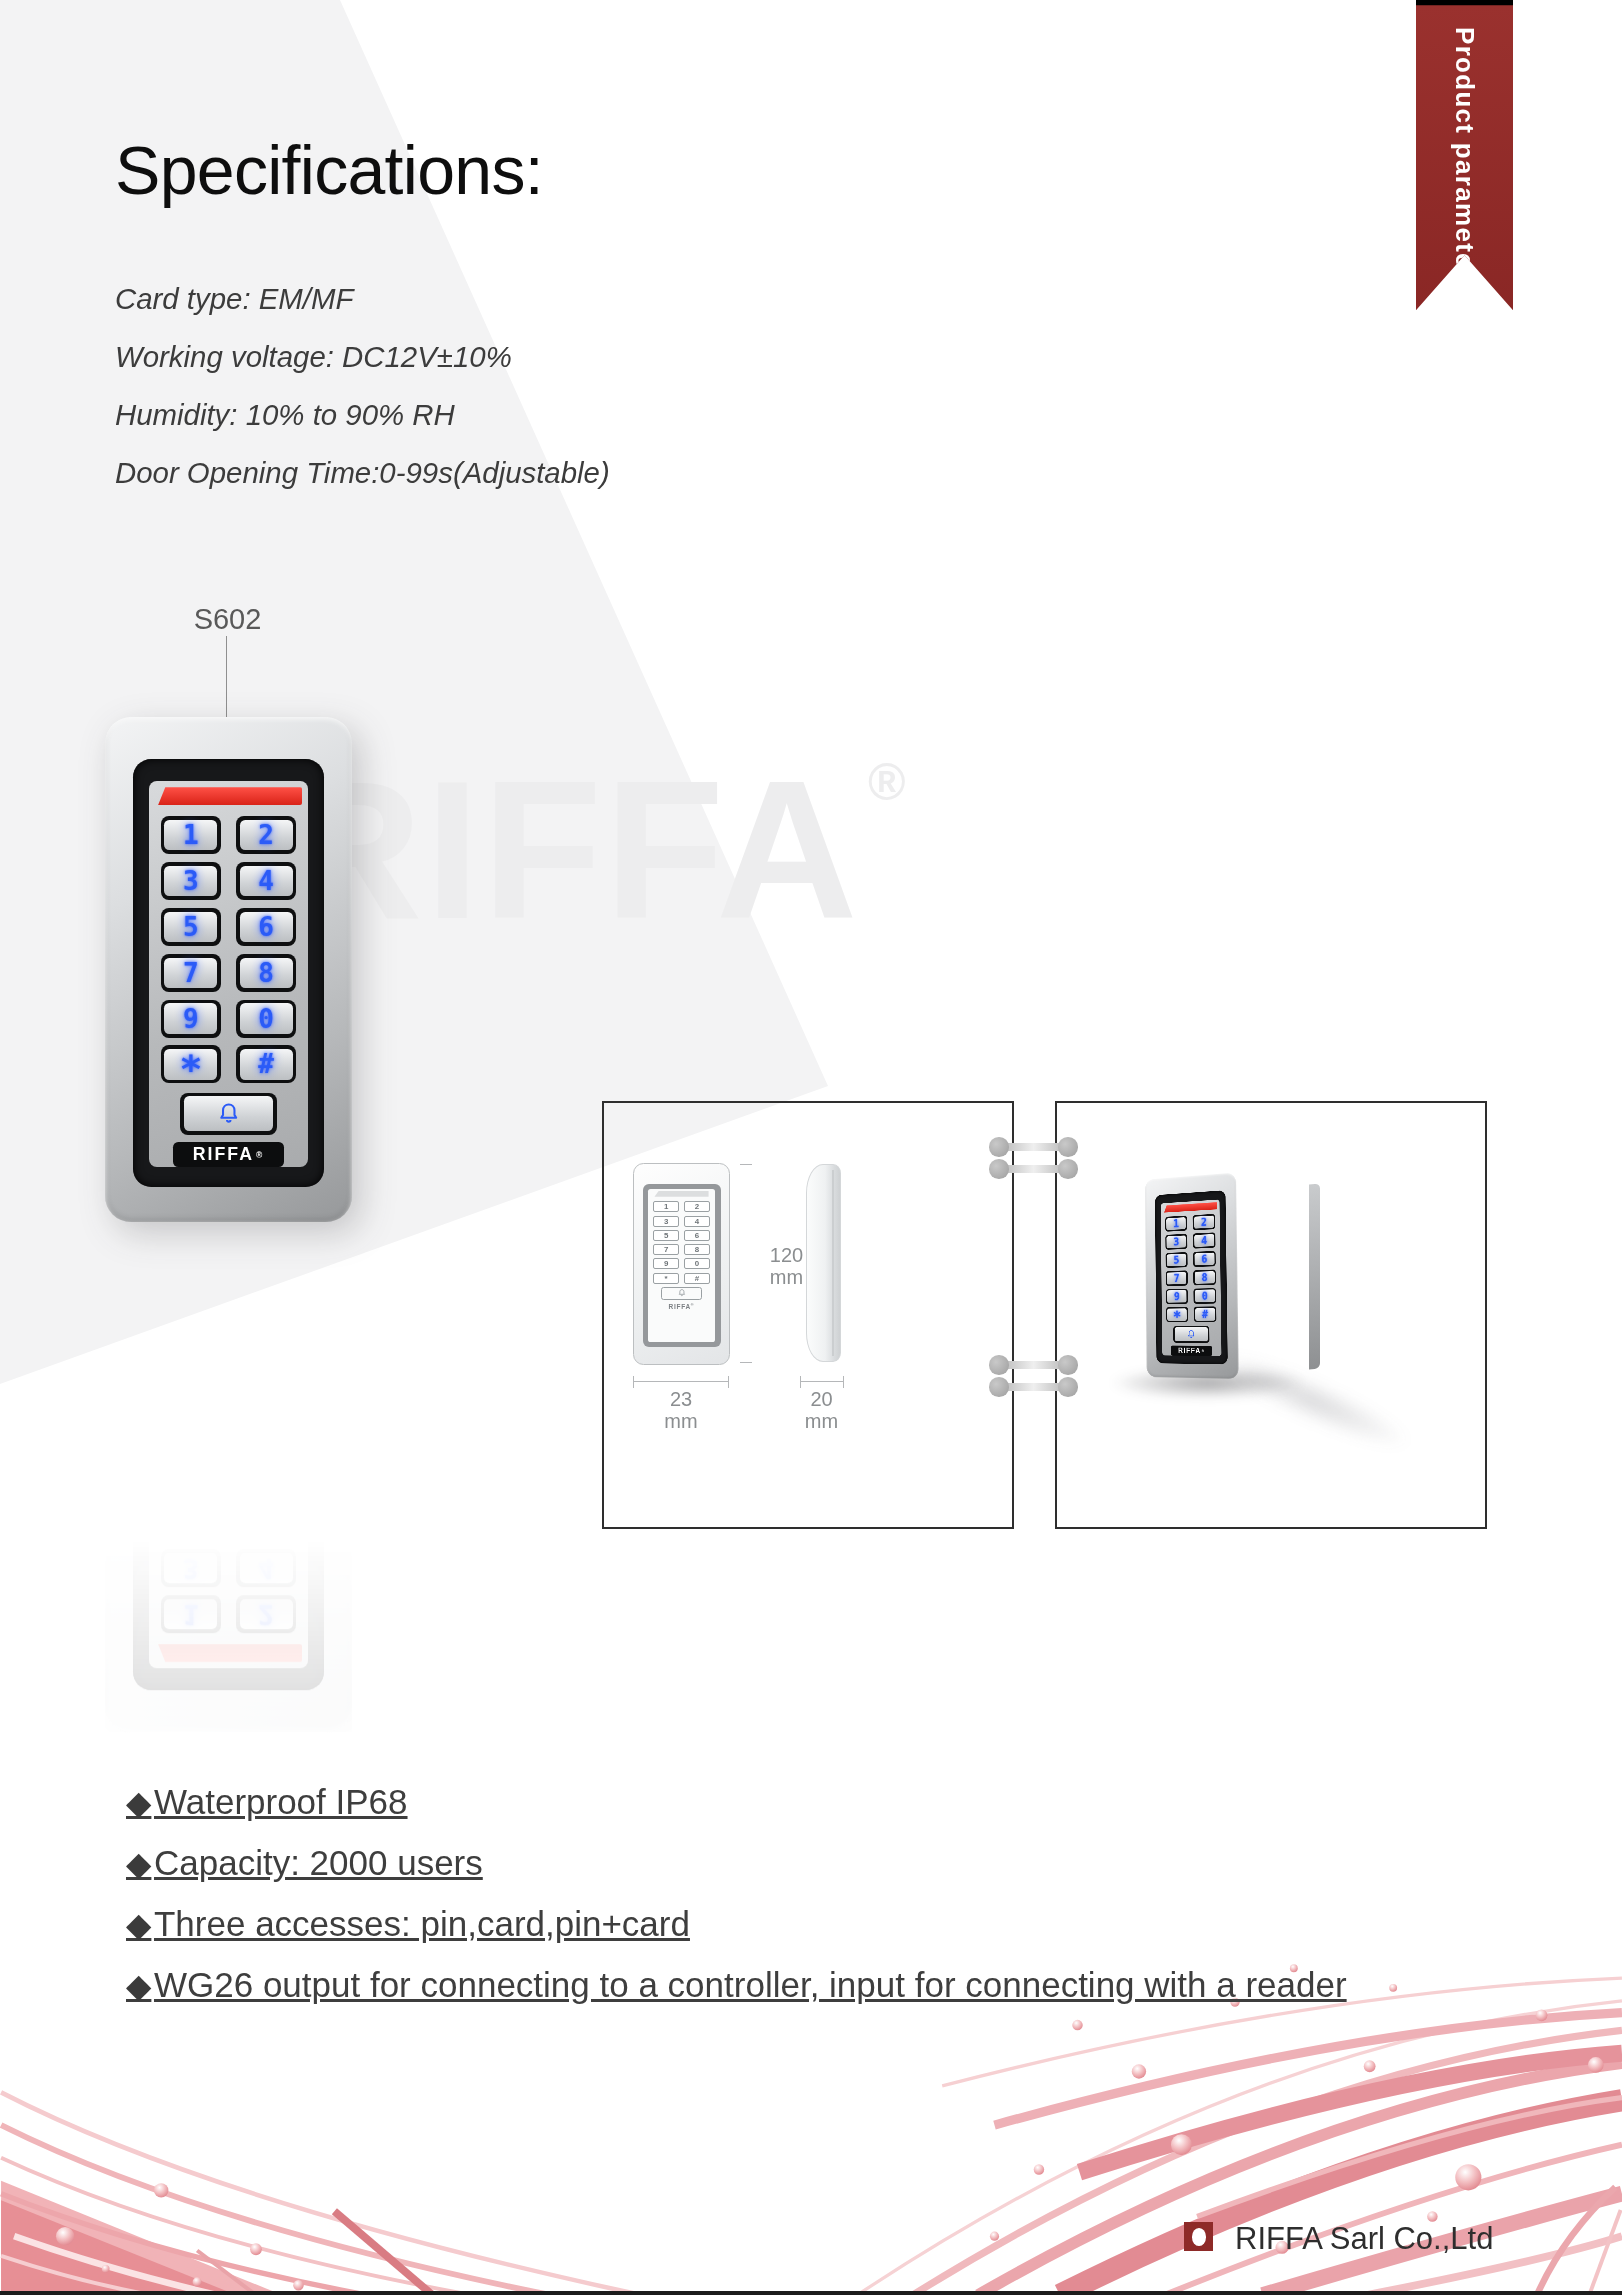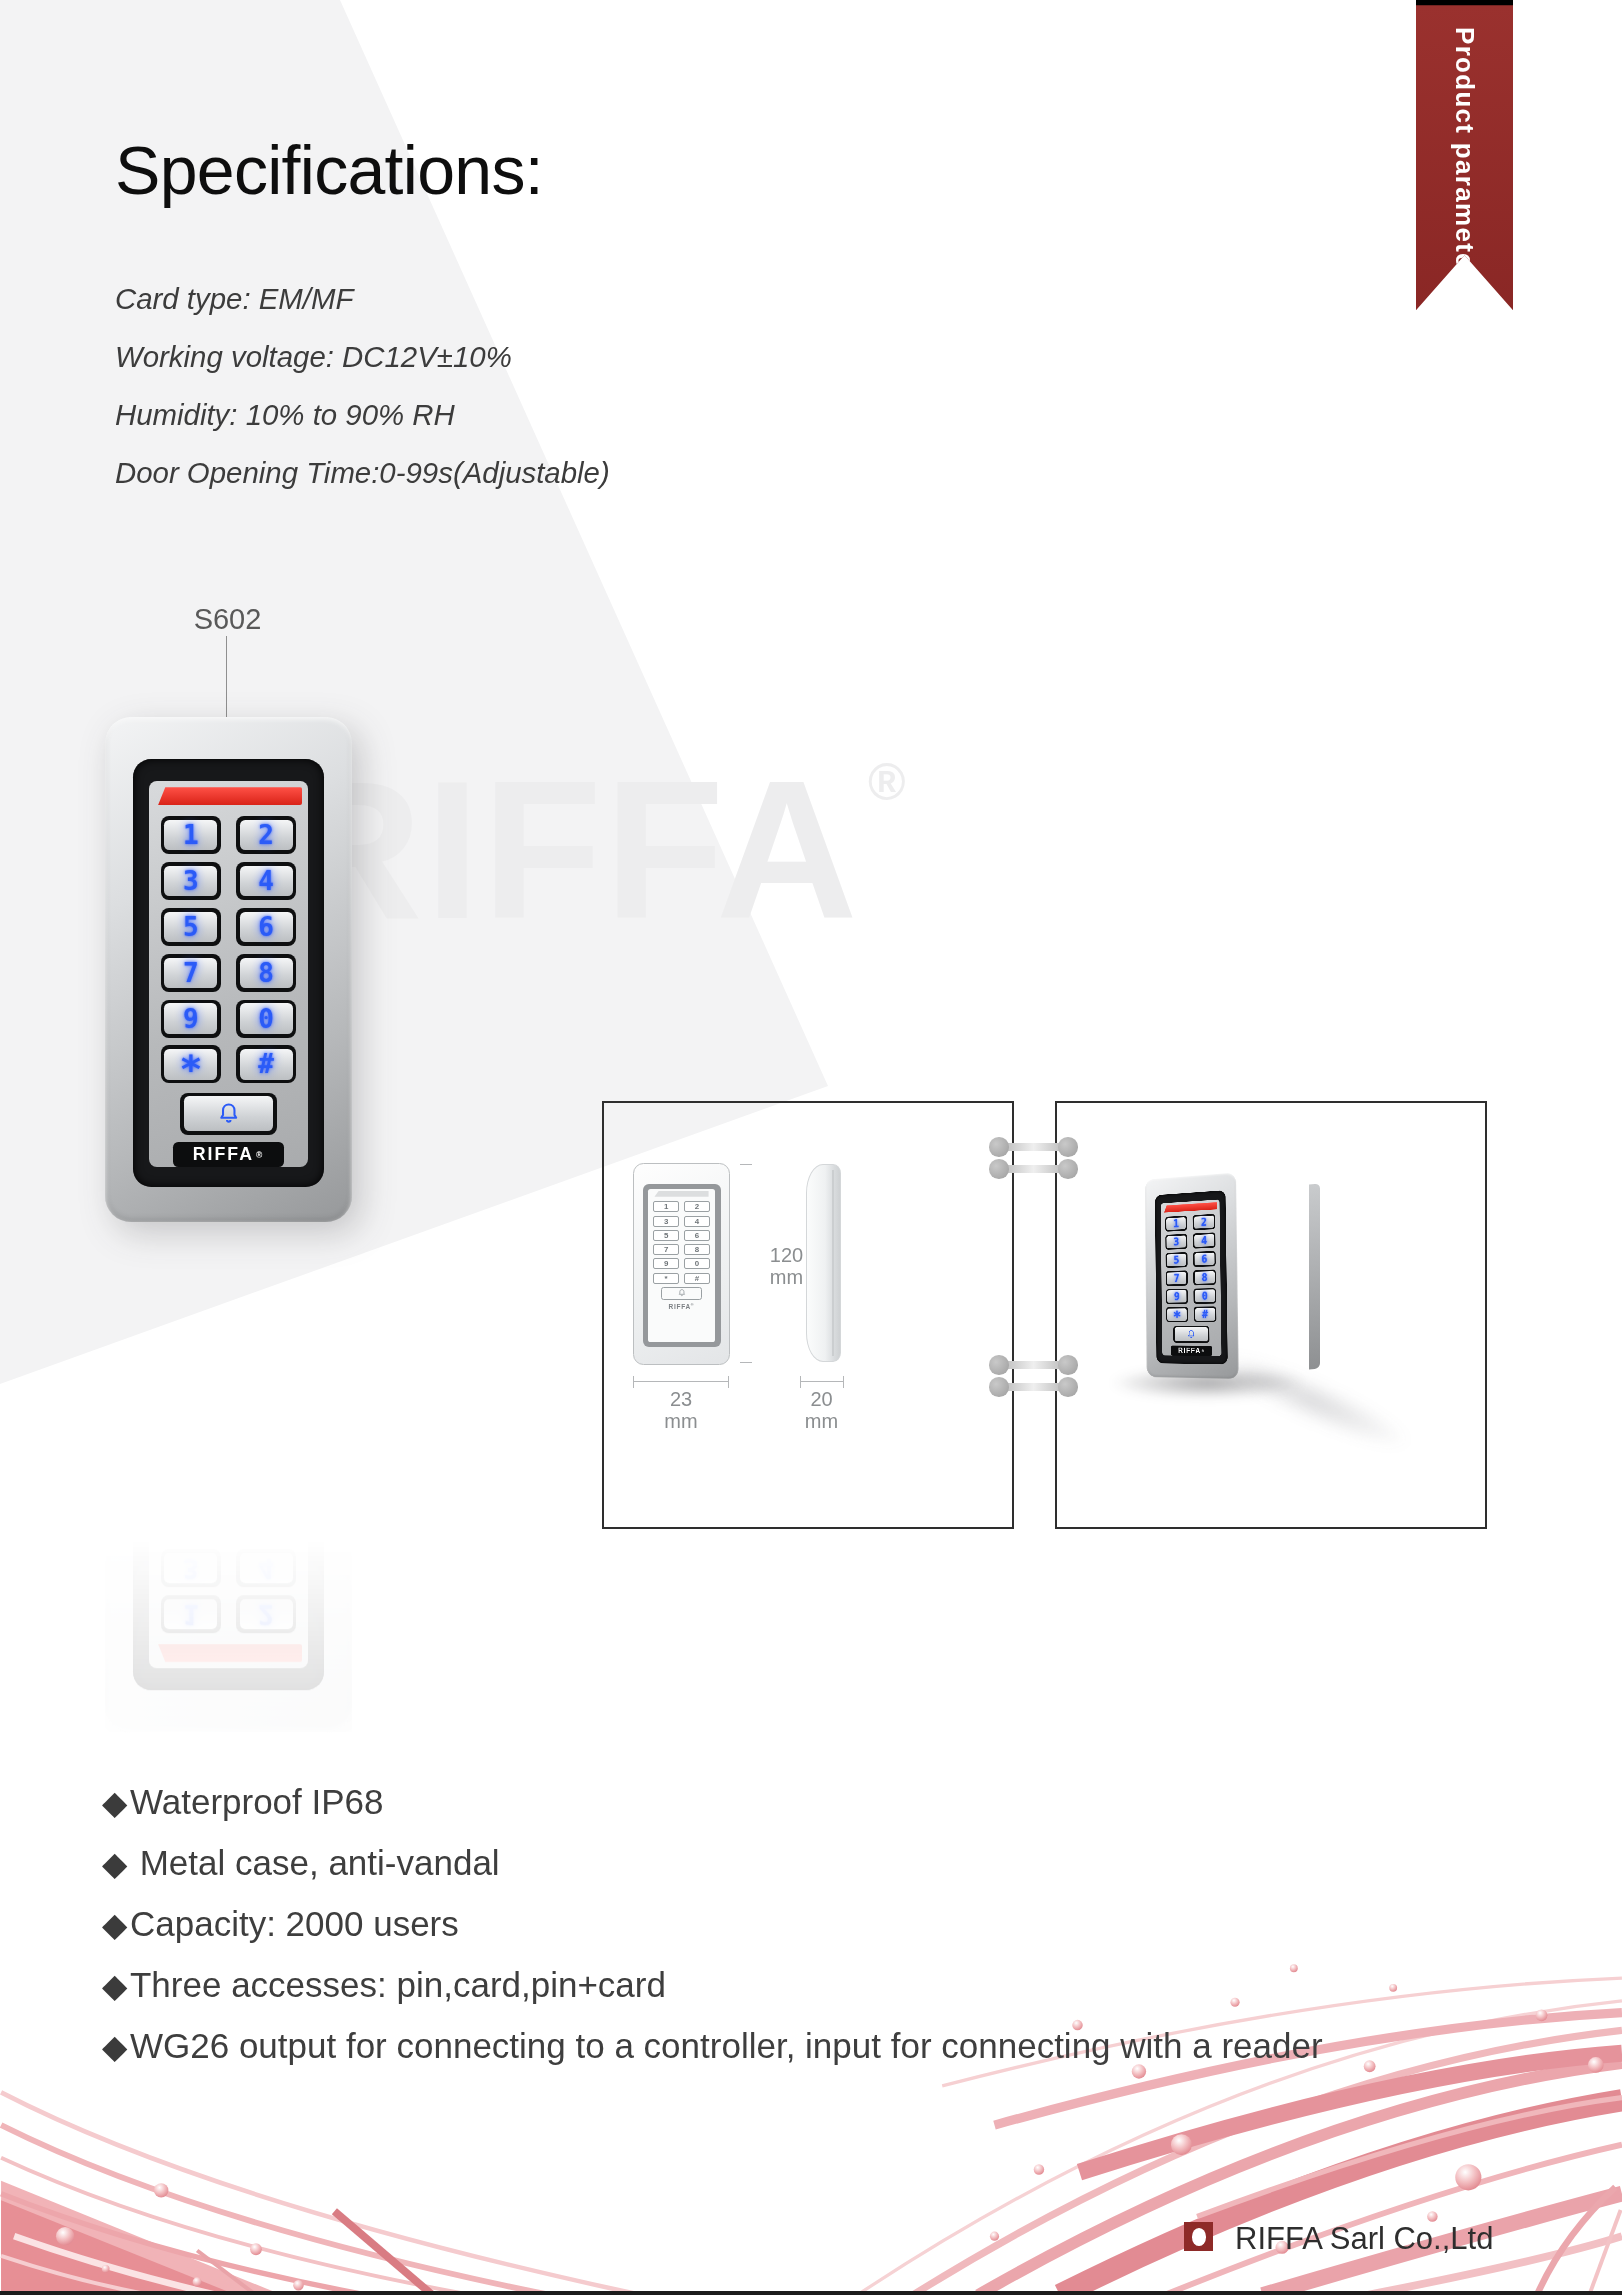--- a/index.html
+++ b/index.html
@@ -124,21 +124,21 @@
   .hdim::before{left:0;} .hdim::after{right:0;}
   .hdim.d56{left:633px;width:96px;}
   .hdim.d20{left:800px;width:44px;}
   .dim-label{font-size:20px;color:#8b8e90;line-height:21.6px;text-align:center;}
   .lab120{left:754px;top:1245px;width:65px;}
   .lab56{left:633px;top:1389px;width:96px;}
   .lab20{left:789px;top:1389px;width:65px;}
 
   
   .feature-title{left:115px;top:1661px;font-size:63px;font-weight:bold;color:#0e0e0e;}
-  .features{left:102px;top:1771px;font-size:35px;color:#3e3e3e;}
+  .features{left:126px;top:1771px;font-size:35px;color:#3e3e3e;text-decoration:underline;}
   .features .f-item{height:61px;line-height:61px;white-space:nowrap;}
   .features .diamond{color:#3b3b3b;font-size:33px;margin-right:2.6px;}
 
   
   .logo-box{left:1184px;top:2222px;width:29.4px;height:29.4px;background:#8e2a28;}
   .logo-box::after{content:'';position:absolute;left:7.9px;top:5.9px;width:13.7px;height:17.7px;
      background:#fff;border-radius:50%;}
   .company{left:1235px;top:2221px;font-size:31px;color:#2e2e2e;white-space:nowrap;}
 
   .bottom-strip{left:0;top:2291px;width:1623px;height:4.6px;background:#1c1c1c;}
@@ -414,21 +414,20 @@
         <div class="brand-plate">
             <span>RIFFA</span>
             <sup>®</sup>
           </div>
       </div>
     </div>
   </div>
 
   <div class="abs features">
     <div class="f-item"><span class="diamond">◆</span><span>Waterproof IP68</span></div>
-    <div class="f-item"><span class="diamond">◆</span><span> Metal case, anti-vandal</span></div>
     <div class="f-item"><span class="diamond">◆</span><span>Capacity:   2000 users</span></div>
     <div class="f-item"><span class="diamond">◆</span><span>Three accesses: pin,card,pin+card</span></div>
     <div class="f-item"><span class="diamond">◆</span><span>WG26 output for connecting to a controller, input for connecting with a reader</span></div>
   </div>
 
   <div class="abs logo-box"></div>
   <div class="abs company txt">RIFFA Sarl Co.,Ltd</div>
 
   <div class="abs bottom-strip"></div>
 </div>

